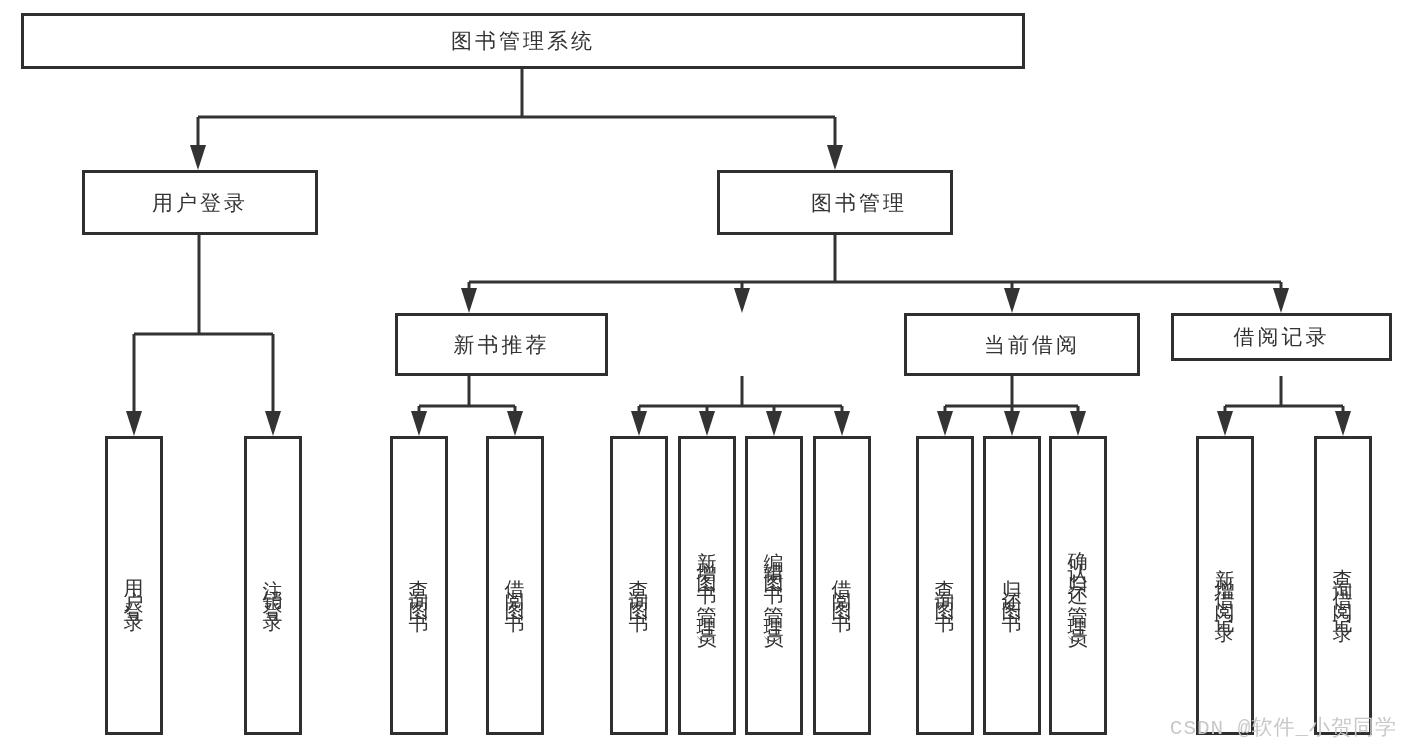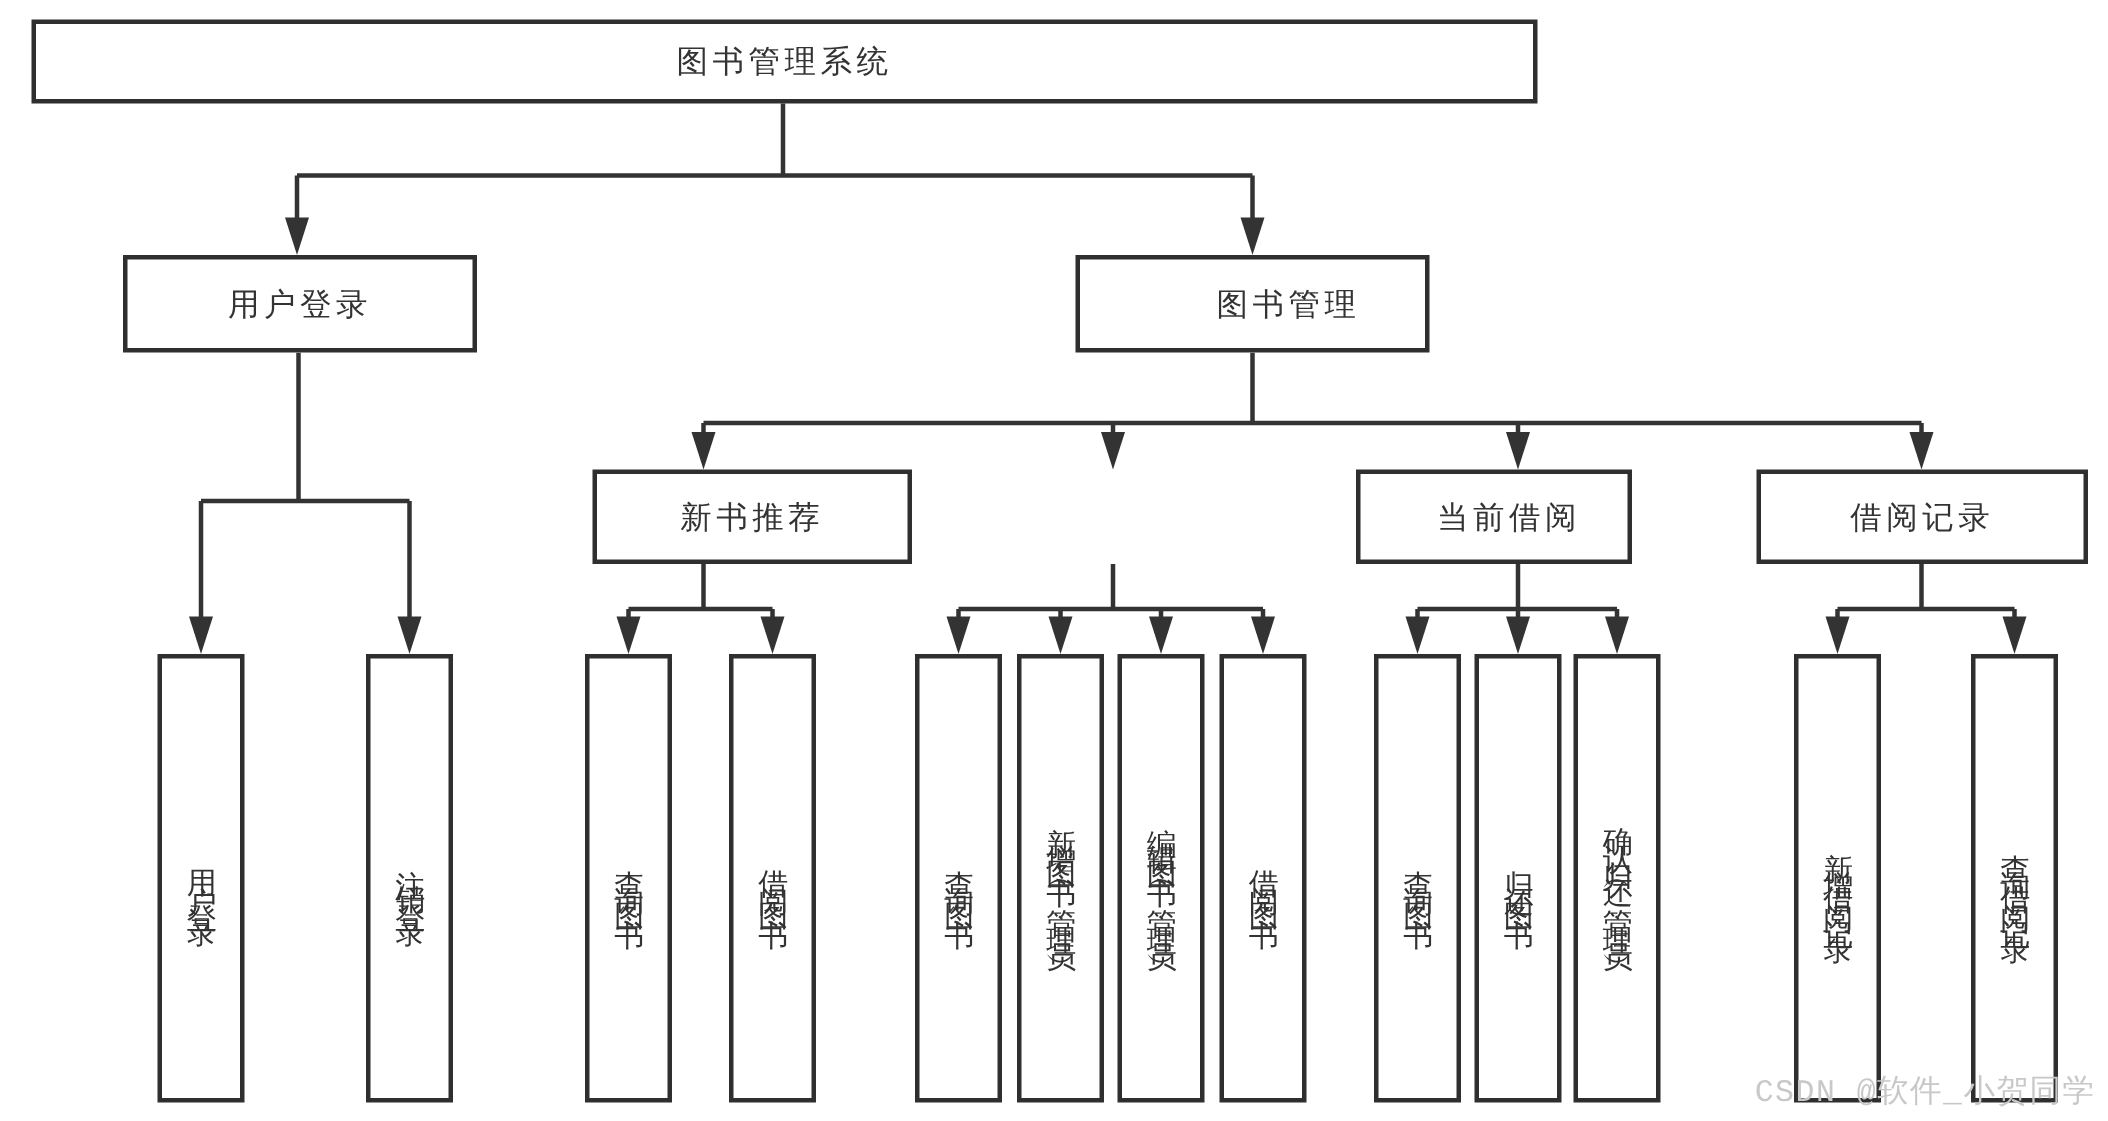--- a/index.html
+++ b/index.html
@@ -140,24 +140,24 @@
   <div class="box h" style="left:82px; top:170px; width:236px; height:65px;">
     <span>用户登录</span>
   </div>
   <div class="box h" style="left:717px; top:170px; width:236px; height:65px;padding-left:48px;">
     <span>图书管理</span>
   </div>
 
   <div class="box h" style="left:363px; top:313px; width:213px; height:63px;margin-left:32px;">
     <span>新书推荐</span>
   </div>
-  <div class="box h" style="left:904px; top:313px; width:184px; height:63px;padding-left:20px;">
+  <div class="box h" style="left:904px; top:313px; width:236px; height:63px;padding-left:20px;">
     <span>当前借阅</span>
   </div>
-  <div class="box h" style="left:1171px; top:313px; width:221px; height:63px;">
+  <div class="box h" style="left:1171px; top:313px; width:221px; height:48px;">
     <span>借阅记录</span>
   </div>
 
   <div class="box v" style="left:105px; top:436px; width:58px; height:299px;">
     <span>用户登录</span>
   </div>
   <div class="box v" style="left:244px; top:436px; width:58px; height:299px;">
     <span>注销登录</span>
   </div>
 

